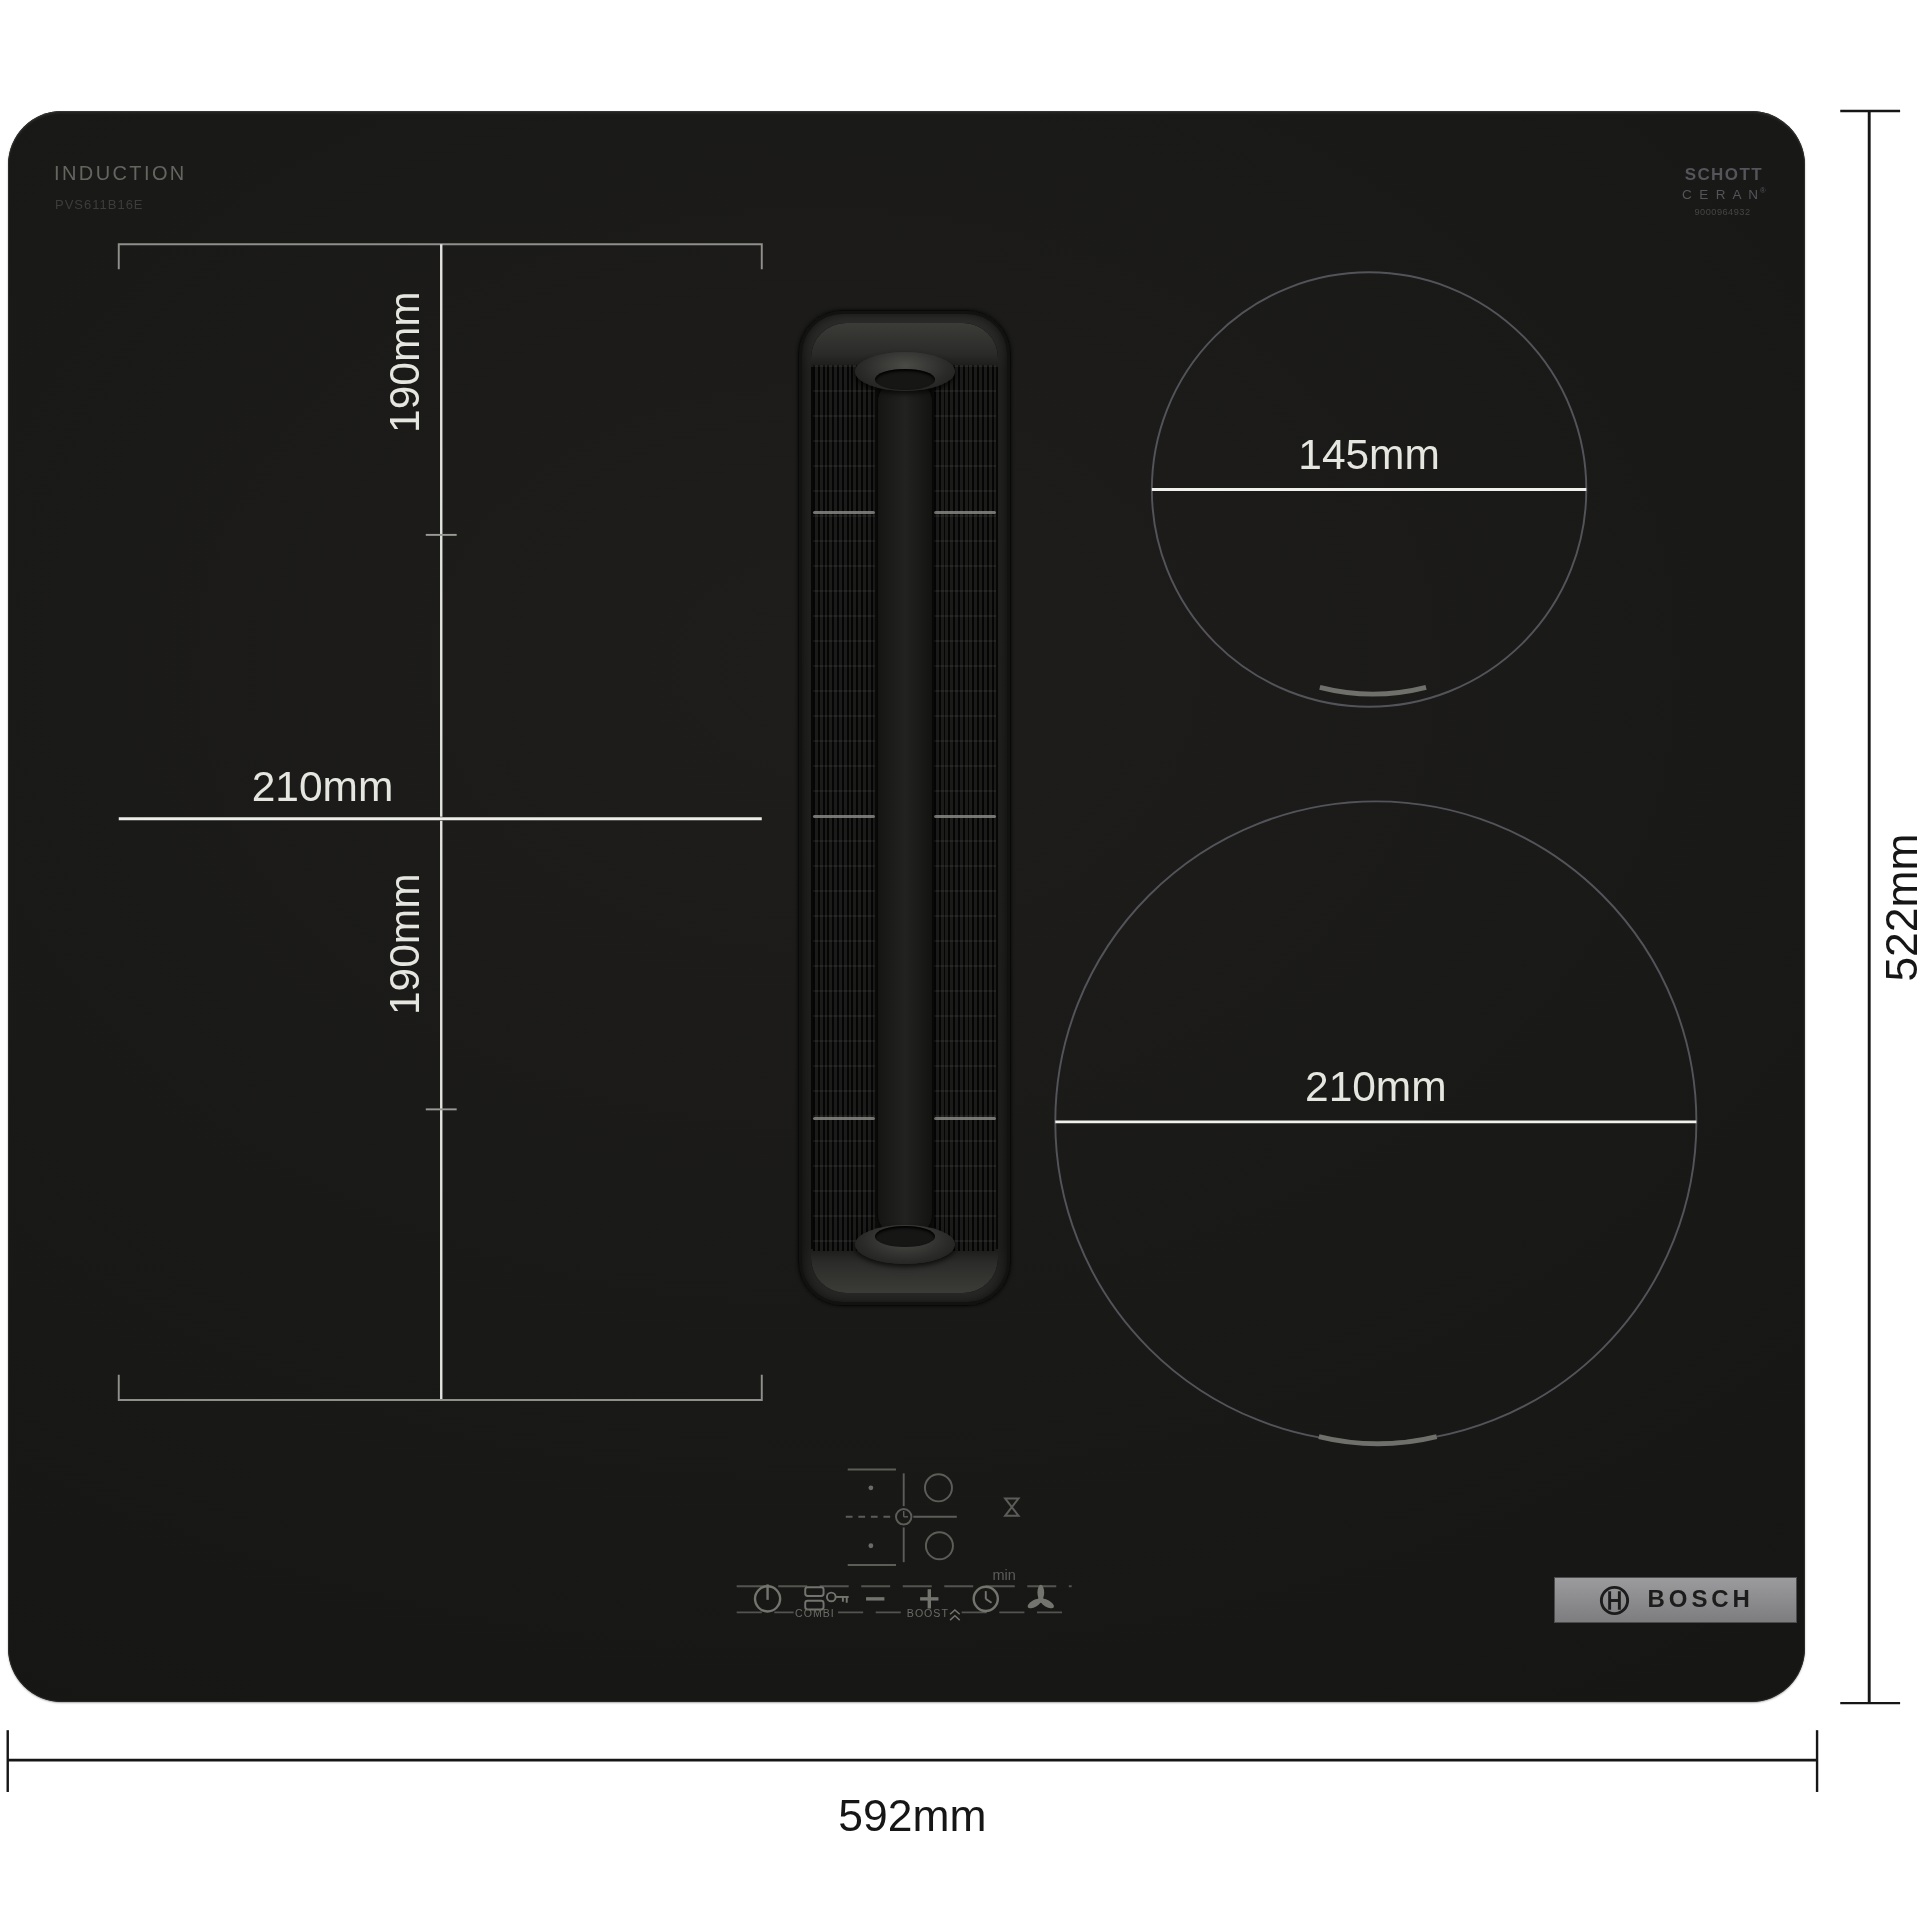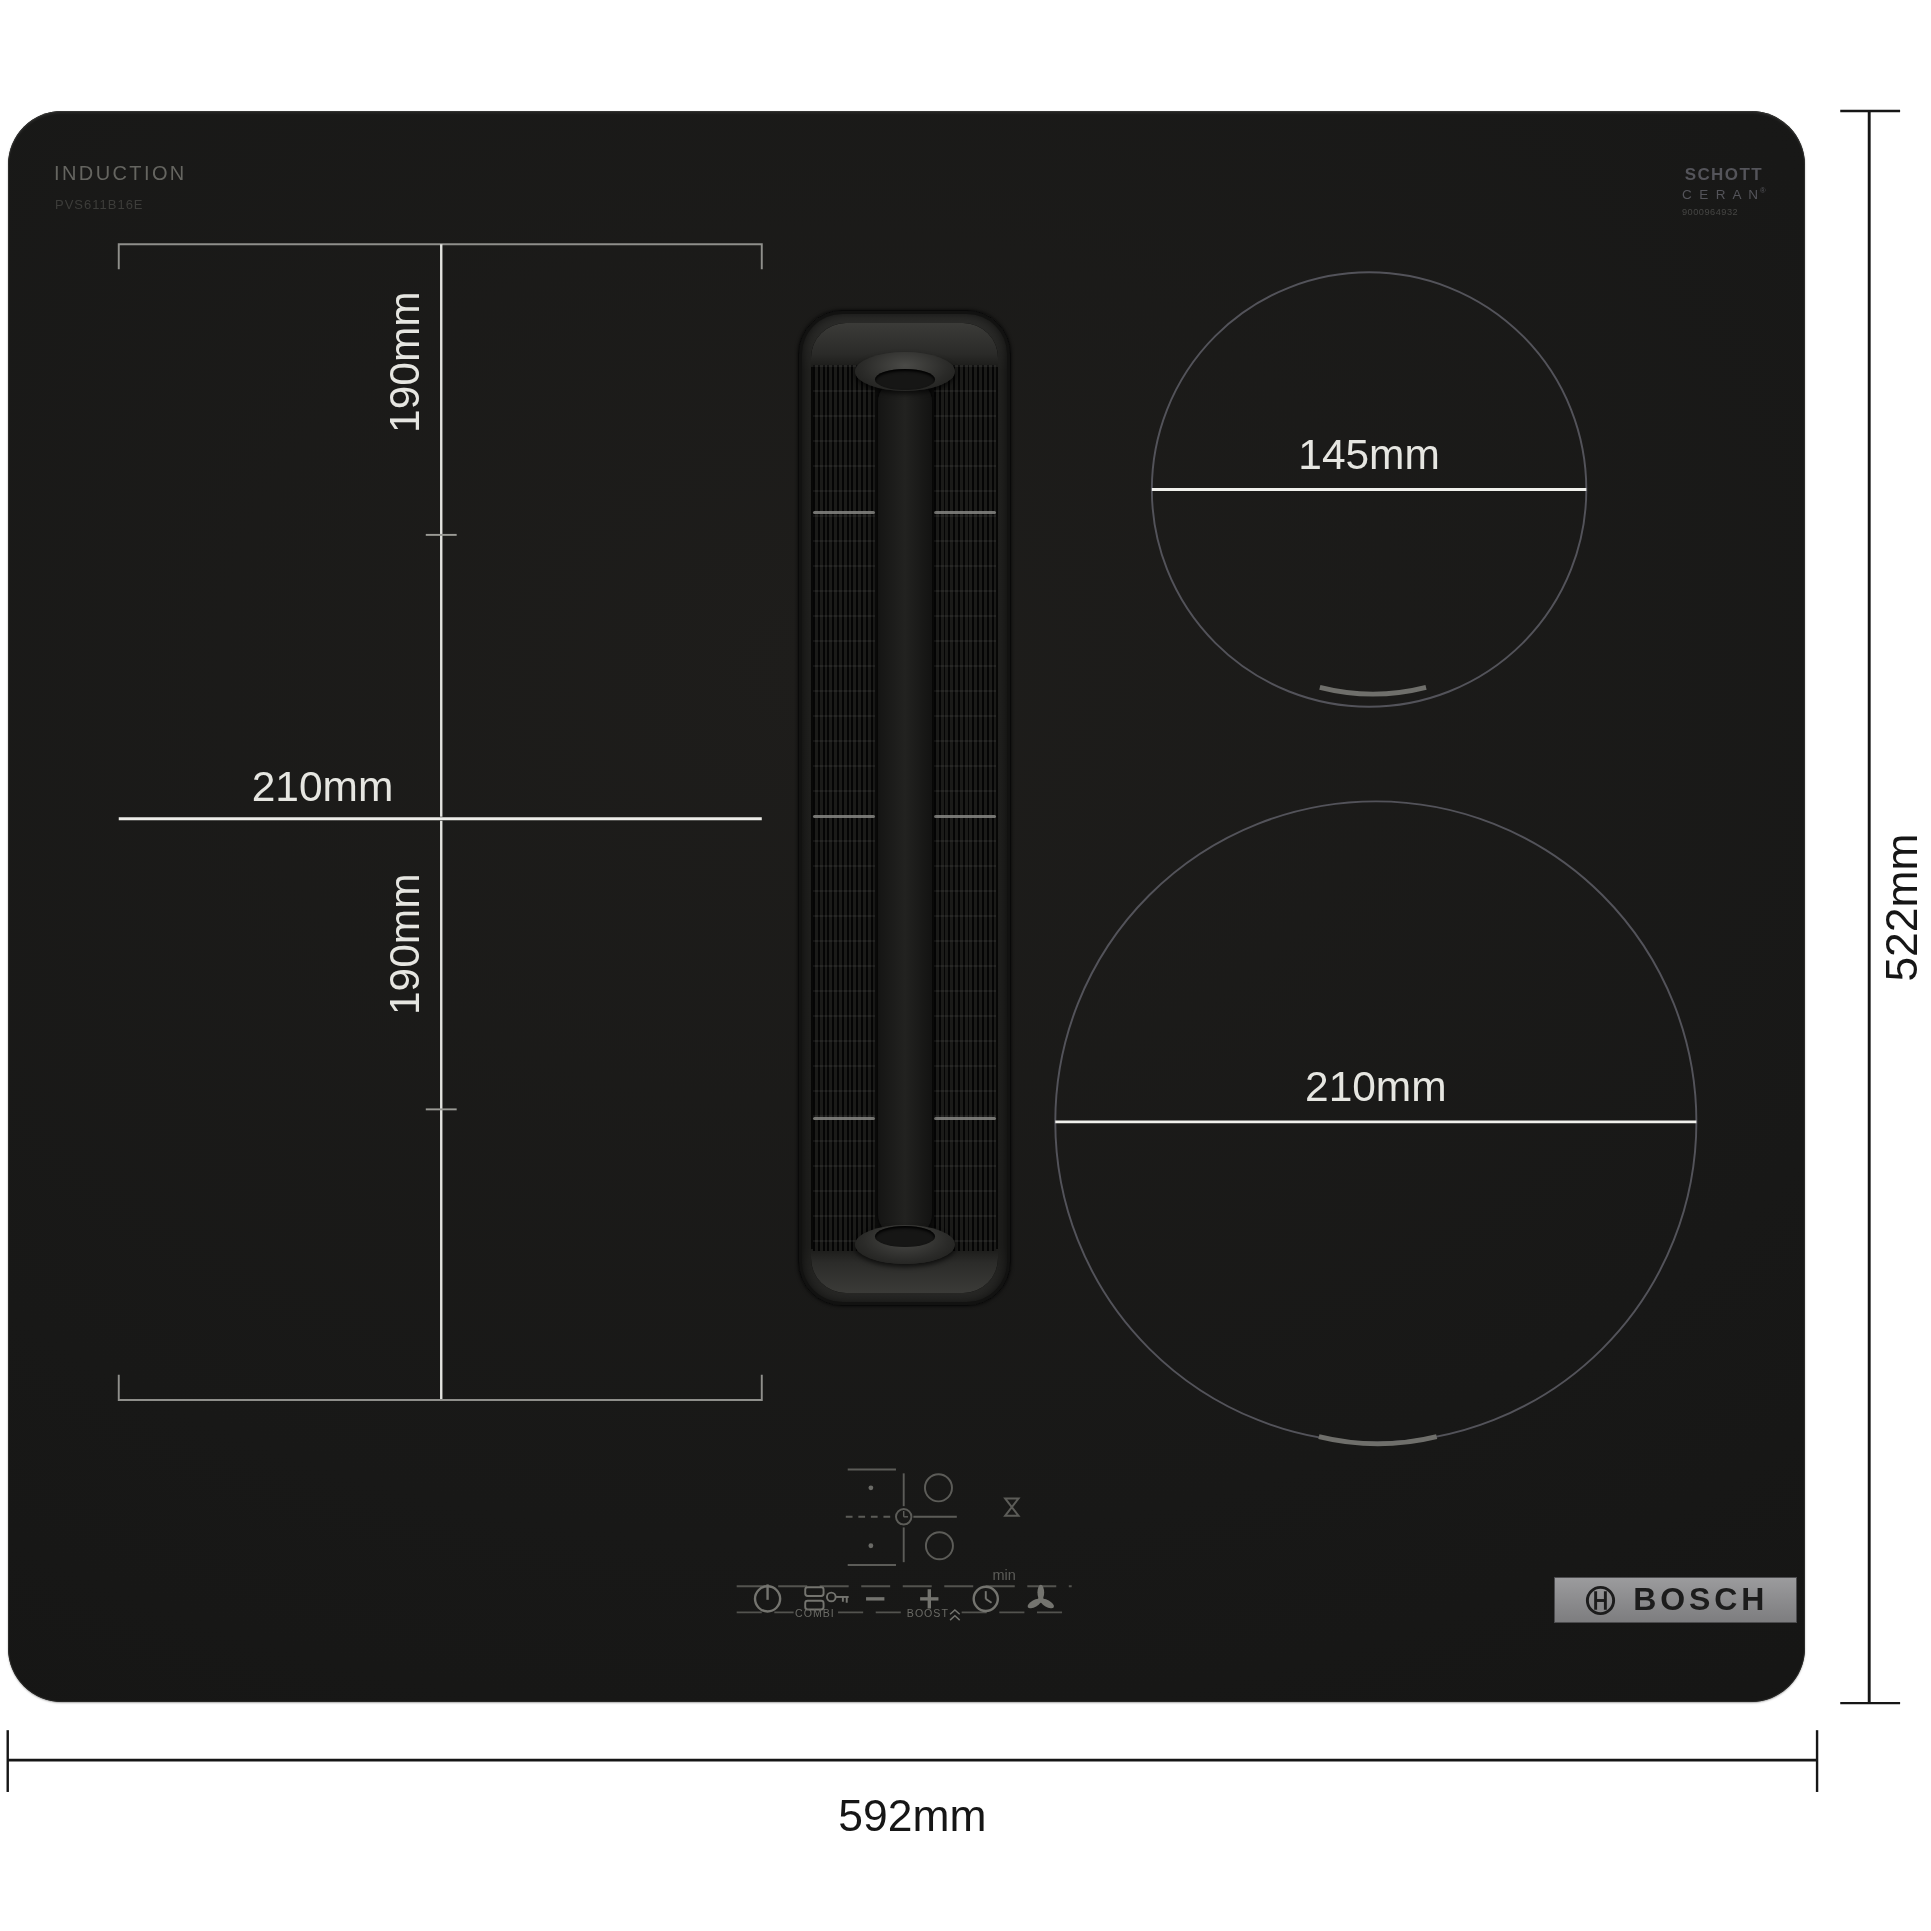--- a/index.html
+++ b/index.html
@@ -25,21 +25,21 @@
   }
   .model-number{
     position:absolute;left:55px;top:197px;
     font-size:13px;letter-spacing:1px;color:#3d3d3a;
   }
   .schott{position:absolute;left:1682px;top:165px;width:81px;color:#54545a;}
   .schott-line1{font-size:17px;font-weight:bold;letter-spacing:1.4px;text-align:right;}
   .schott-line2{font-size:13.5px;font-weight:normal;letter-spacing:1.9px;margin-top:1px;white-space:nowrap;}
   .schott-line2 sup{font-size:7.7px;}
   .part-number{
-    position:absolute;left:1682px;top:207px;width:81px;
+    position:absolute;left:1682px;top:207px;width:81px;text-align:center;
     font-size:9.2px;color:#464644;letter-spacing:0.5px;
   }
 
   
   .grille{
     position:absolute;left:798px;top:310px;width:211px;height:994px;
     border-radius:44px;
     background:linear-gradient(180deg,#2e2e2c,#222220 6%,#1f1f1d 94%,#2a2a28);
     box-shadow:inset 0 0 0 2.9px #121211, inset 0 0 13.5px #000, 0 0 3.9px rgba(0,0,0,.8);
     border:1px solid #090909;
@@ -84,21 +84,21 @@
   .vent-line.seg-right{right:2.9px;width:62px;}
 
   
   .bosch-badge{
     position:absolute;left:1554px;top:1577px;width:243px;height:46px;
     background:linear-gradient(180deg,#9b9b9d,#7d7d7f);
     border:1px solid #4c4c4e;box-sizing:border-box;
     display:flex;align-items:center;justify-content:center;gap:15.4px;
   }
   .bosch-text{
-    font-size:32px;font-weight:bold;letter-spacing:3.9px;color:#1c1c1c;line-height:1;
+    font-size:24px;font-weight:bold;letter-spacing:3.9px;color:#1c1c1c;line-height:1;
     transform:translateY(-1px);
   }
 
   
   .overlay{position:absolute;left:0;top:0;width:1931px;height:1931px;pointer-events:none;}
   .dim-on-hob{fill:#e6e6e1;font-size:44px;}
   .dim-outside{fill:#161616;font-size:46px;}
   .ctl-label{fill:#6b6b66;font-size:11px;letter-spacing:1px;}
   .min-label{fill:#5c5c58;font-size:15px;}
 </style>

